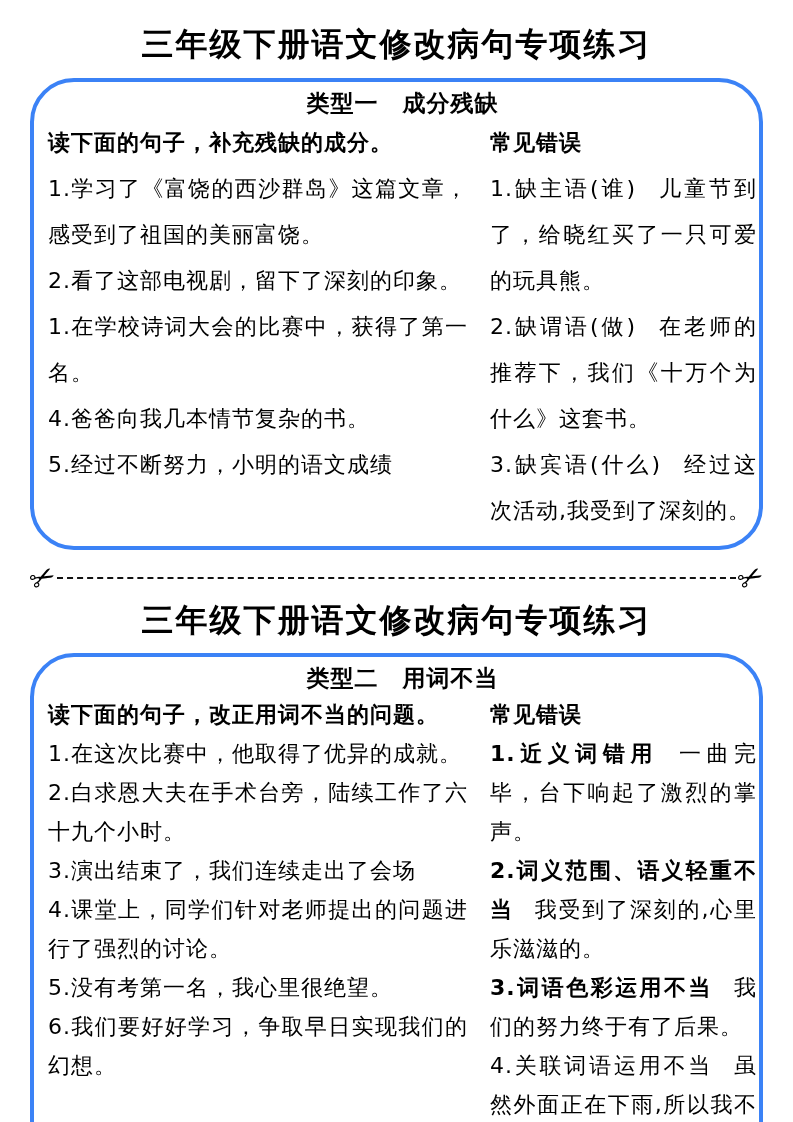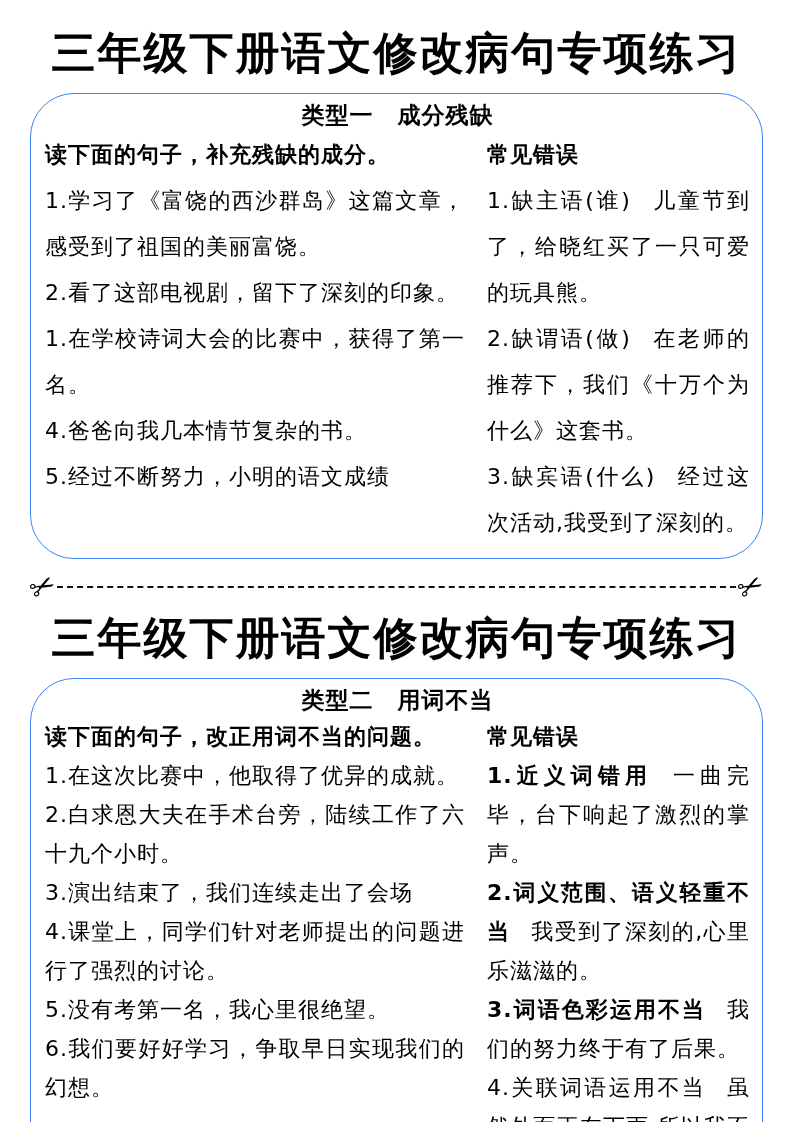--- a/index.html
+++ b/index.html
@@ -4,25 +4,25 @@
 <style>
   html,body{margin:0;padding:0;}
   body{
     width:793px;height:1122px;background:#ffffff;color:#000;
     font-family:"DejaVu Sans","Liberation Sans",sans-serif;
     overflow:hidden;
   }
   .page{box-sizing:border-box;width:793px;padding:24px 30px 0 30px;}
   .doc-title{
     margin:0 0 12px 0;text-align:center;
-    font-size:44px;font-weight:800;letter-spacing:2px;line-height:1.3;
+    font-size:32px;font-weight:800;letter-spacing:2px;line-height:1.3;
   }
   .card{
-    box-sizing:border-box;border:1px solid #3b82f6;border-radius:44px;
-    padding:4px 12px 12px 14px;background:#fff;
+    box-sizing:border-box;border:4px solid #3b82f6;border-radius:44px;
+    padding:4px 2px 12px 14px;background:#fff;
   }
   .card-heading{
     text-align:center;font-size:23px;font-weight:700;
     line-height:34px;letter-spacing:1px;
   }
   .card-body{display:flex;align-items:flex-start;}
   .col{
     font-size:22px;text-align:justify;letter-spacing:1px;
   }
   .col-left{width:420px;padding-right:8px;}

